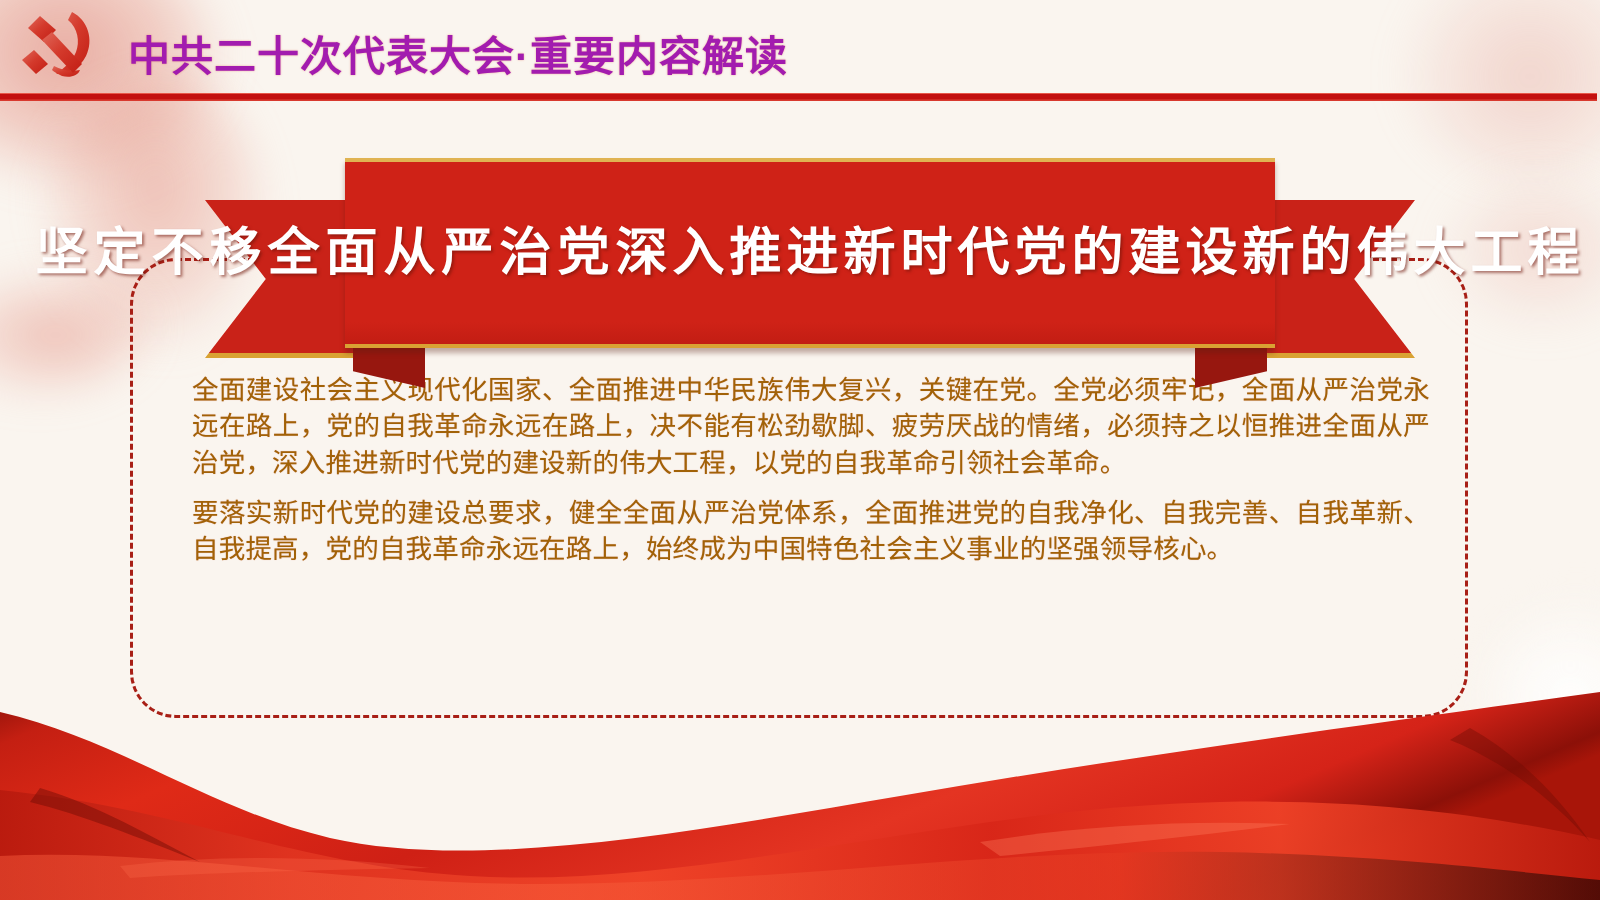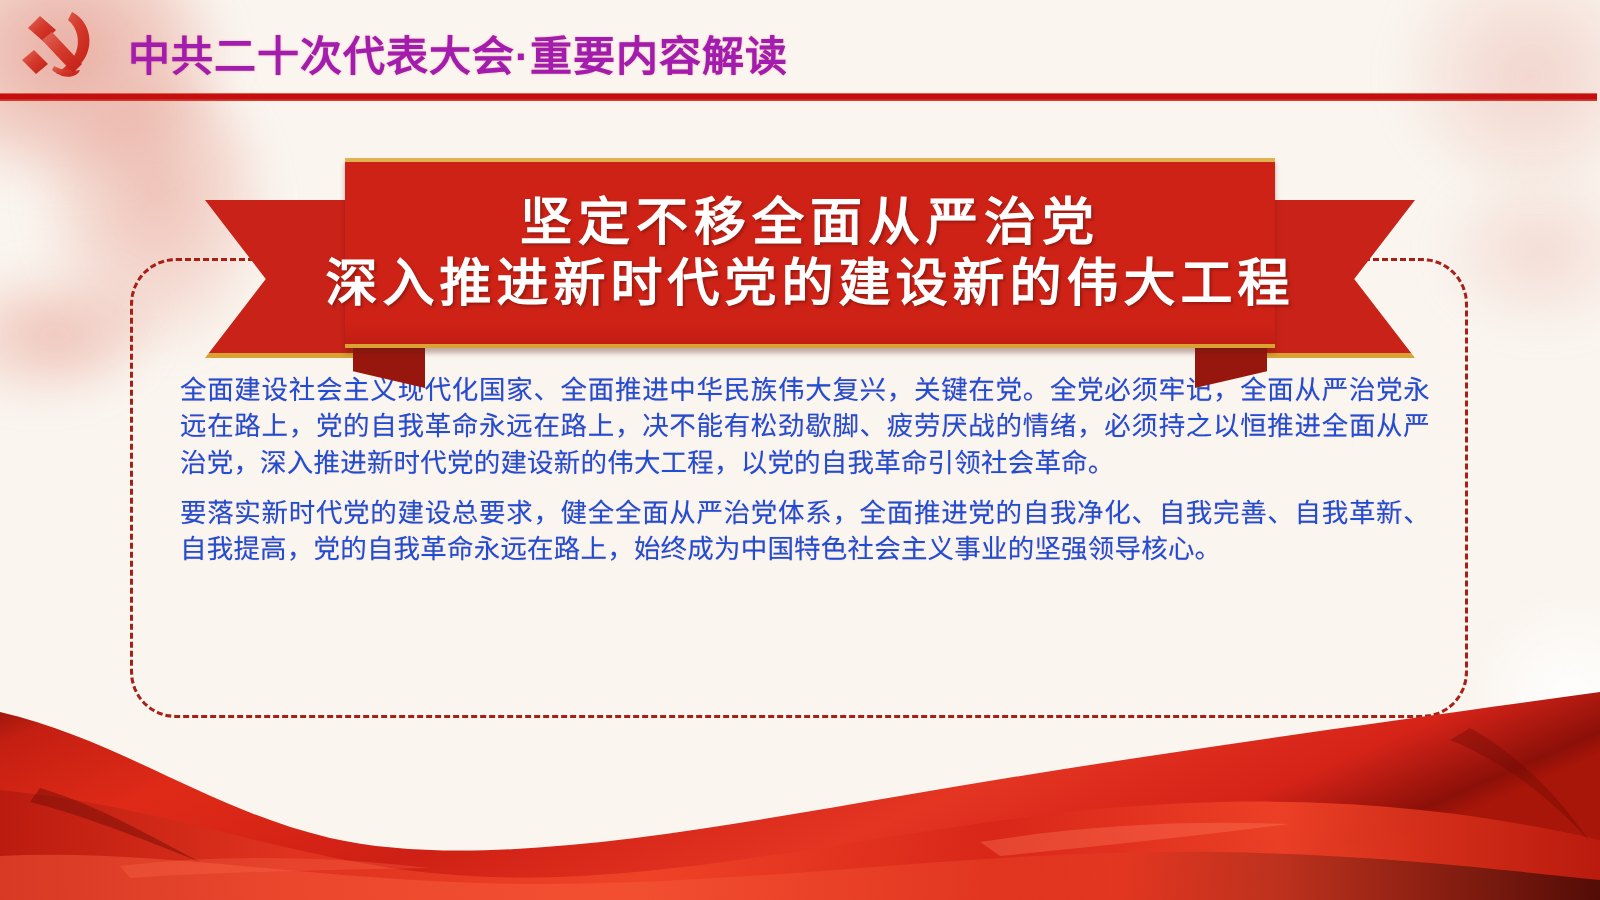--- a/index.html
+++ b/index.html
@@ -149,21 +149,21 @@
     position: absolute;
     left: 140px; top: 0;
     width: 930px; height: 190px;
     background: linear-gradient(to bottom, #cf2217 0%, #cf2217 88%, #c21d13 100%);
     border-top: 4px solid #e0b352;
     border-bottom: 4px solid #d9a233;
     box-sizing: border-box;
     box-shadow: 0 5px 5px rgba(90,30,18,0.35);
     z-index: 3;
     display: flex;
-    flex-direction: column;
+    flex-direction: row;
     align-items: center;
     justify-content: center;
   }
   .ribbon-line {
     color: #ffffff;
     font-weight: 700;
     font-size: 52px;
     letter-spacing: 6px;
     line-height: 1.18;
     white-space: nowrap;
@@ -172,25 +172,25 @@
   .ribbon-line.l2 { font-size: 52px; letter-spacing: 5px; }
 
   
   .body-text {
     position: absolute;
     left: 176px; top: 372px;
     width: 1254px;
     z-index: 3;
   }
   .para {
-    color: #1d4ed8;
+    color: #a16207;
     font-size: 26.5px;
     line-height: 1.37;
     letter-spacing: 0.2px;
-    margin: 0 0 14px 4px;
+    margin: 0 0 14px 16px;
     text-align: justify;
     text-justify: inter-character;
     text-shadow: 0 0 1px rgba(207,36,23,0.35);
   }
   .para:last-child { margin-bottom: 0; }
 
   
   .wave { position: absolute; left: 0; bottom: 0; width: 1600px; height: 230px; z-index: 6; }
 </style>
 </head>

